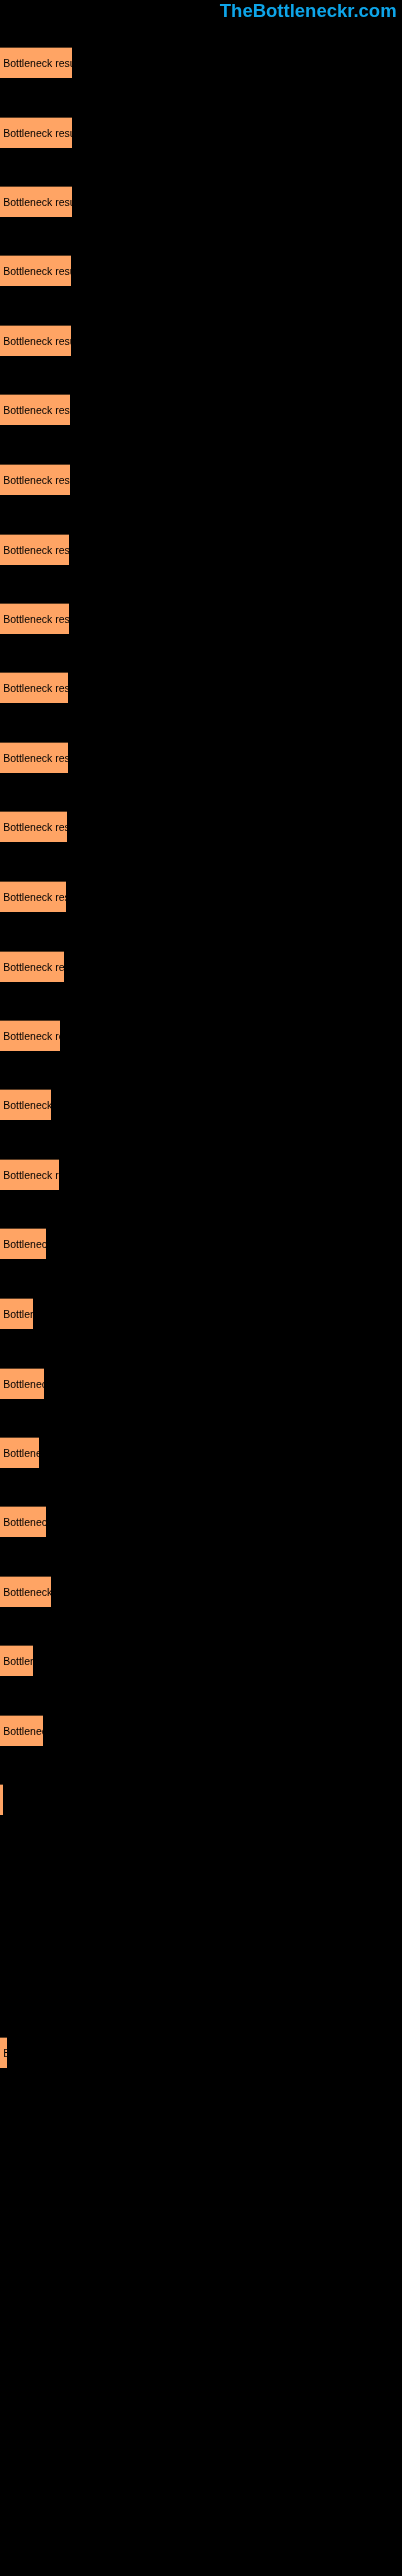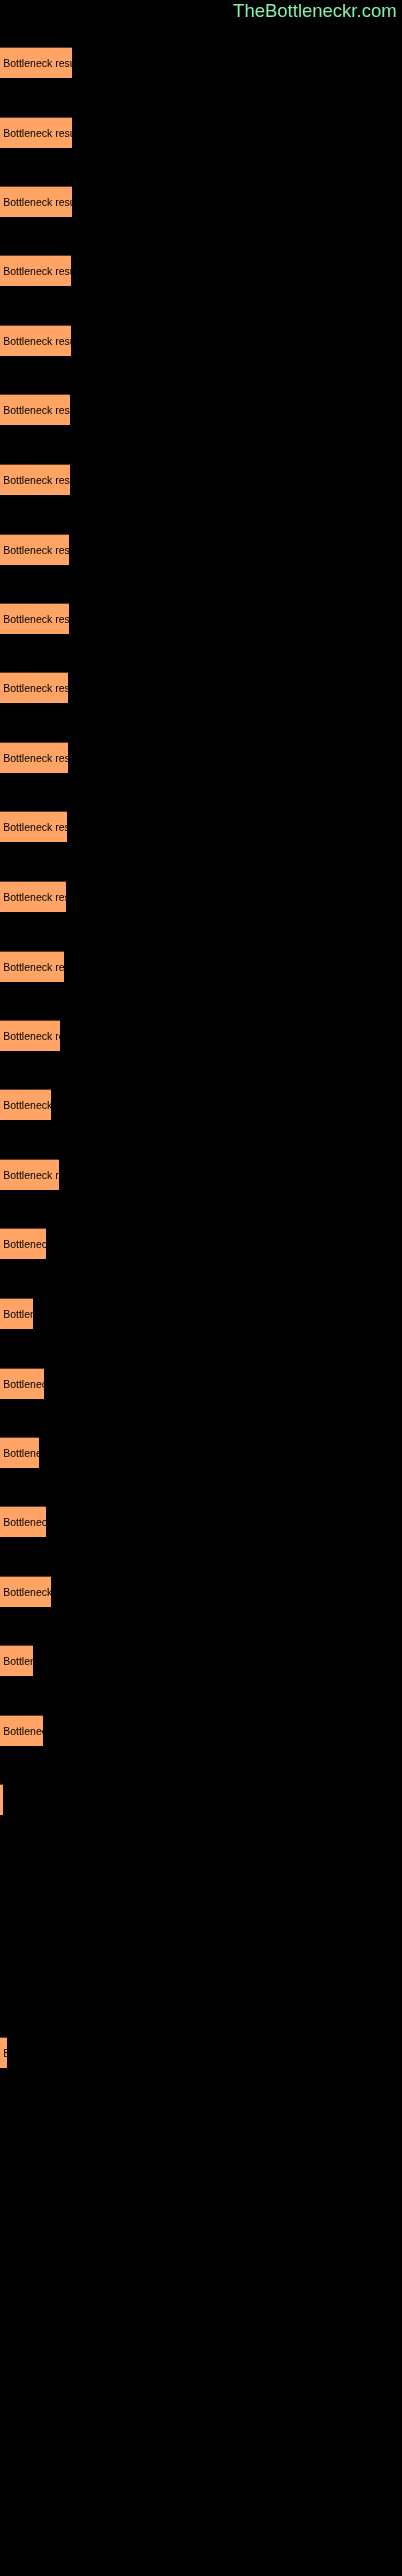--- a/index.html
+++ b/index.html
@@ -82,21 +82,21 @@
     top: 0;
     height: 100%;
     overflow: hidden;
   }
 </style>
 </head>
 <body>
 
 <div id="chart-root" style="background: rgb(0, 0, 0);">
 
-  <div id="watermark" style="color: #86efac;">TheBottleneckr.com</div>
+  <div id="watermark" style="color: #0ea5e9; font-weight: bold;">TheBottleneckr.com</div>
 
   <div id="plot-area">
       <div class="bar-row" style="top: 47px; height: 31px; width: 403px;">
         <div class="bar-clip" style="width: 72px;">
           <div class="bar" title="Bottleneck result" style="width: 72px; background: rgb(255, 164, 100); border-top-color: rgb(90, 59, 34);"></div>
           <div class="bar-label" style="color: rgb(0, 0, 0);">Bottleneck result</div>
         </div>
       </div>
       <div class="bar-row" style="top: 117px; height: 31px; width: 403px;">
         <div class="bar-clip" style="width: 72px;">

